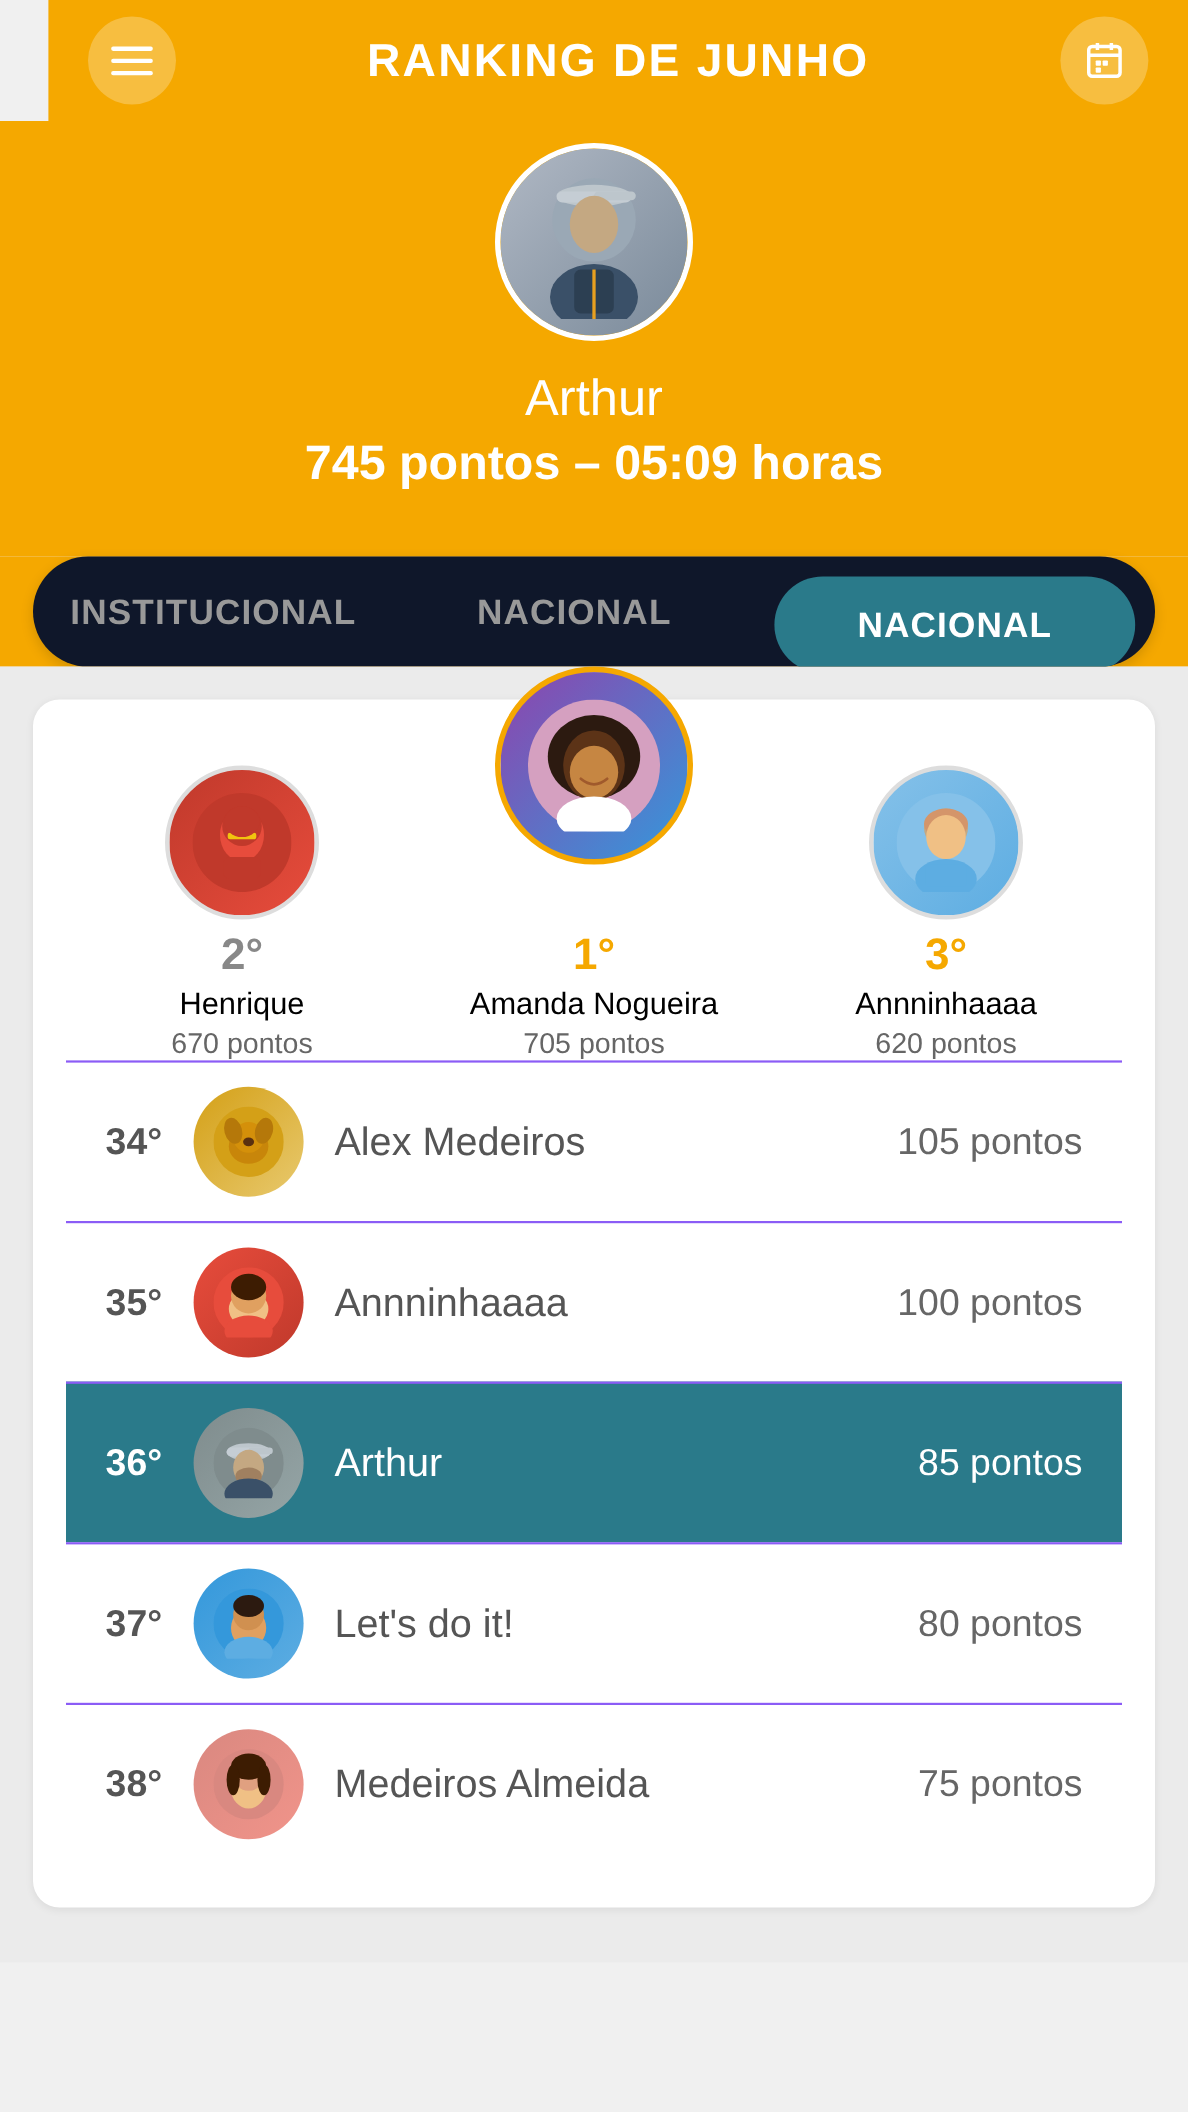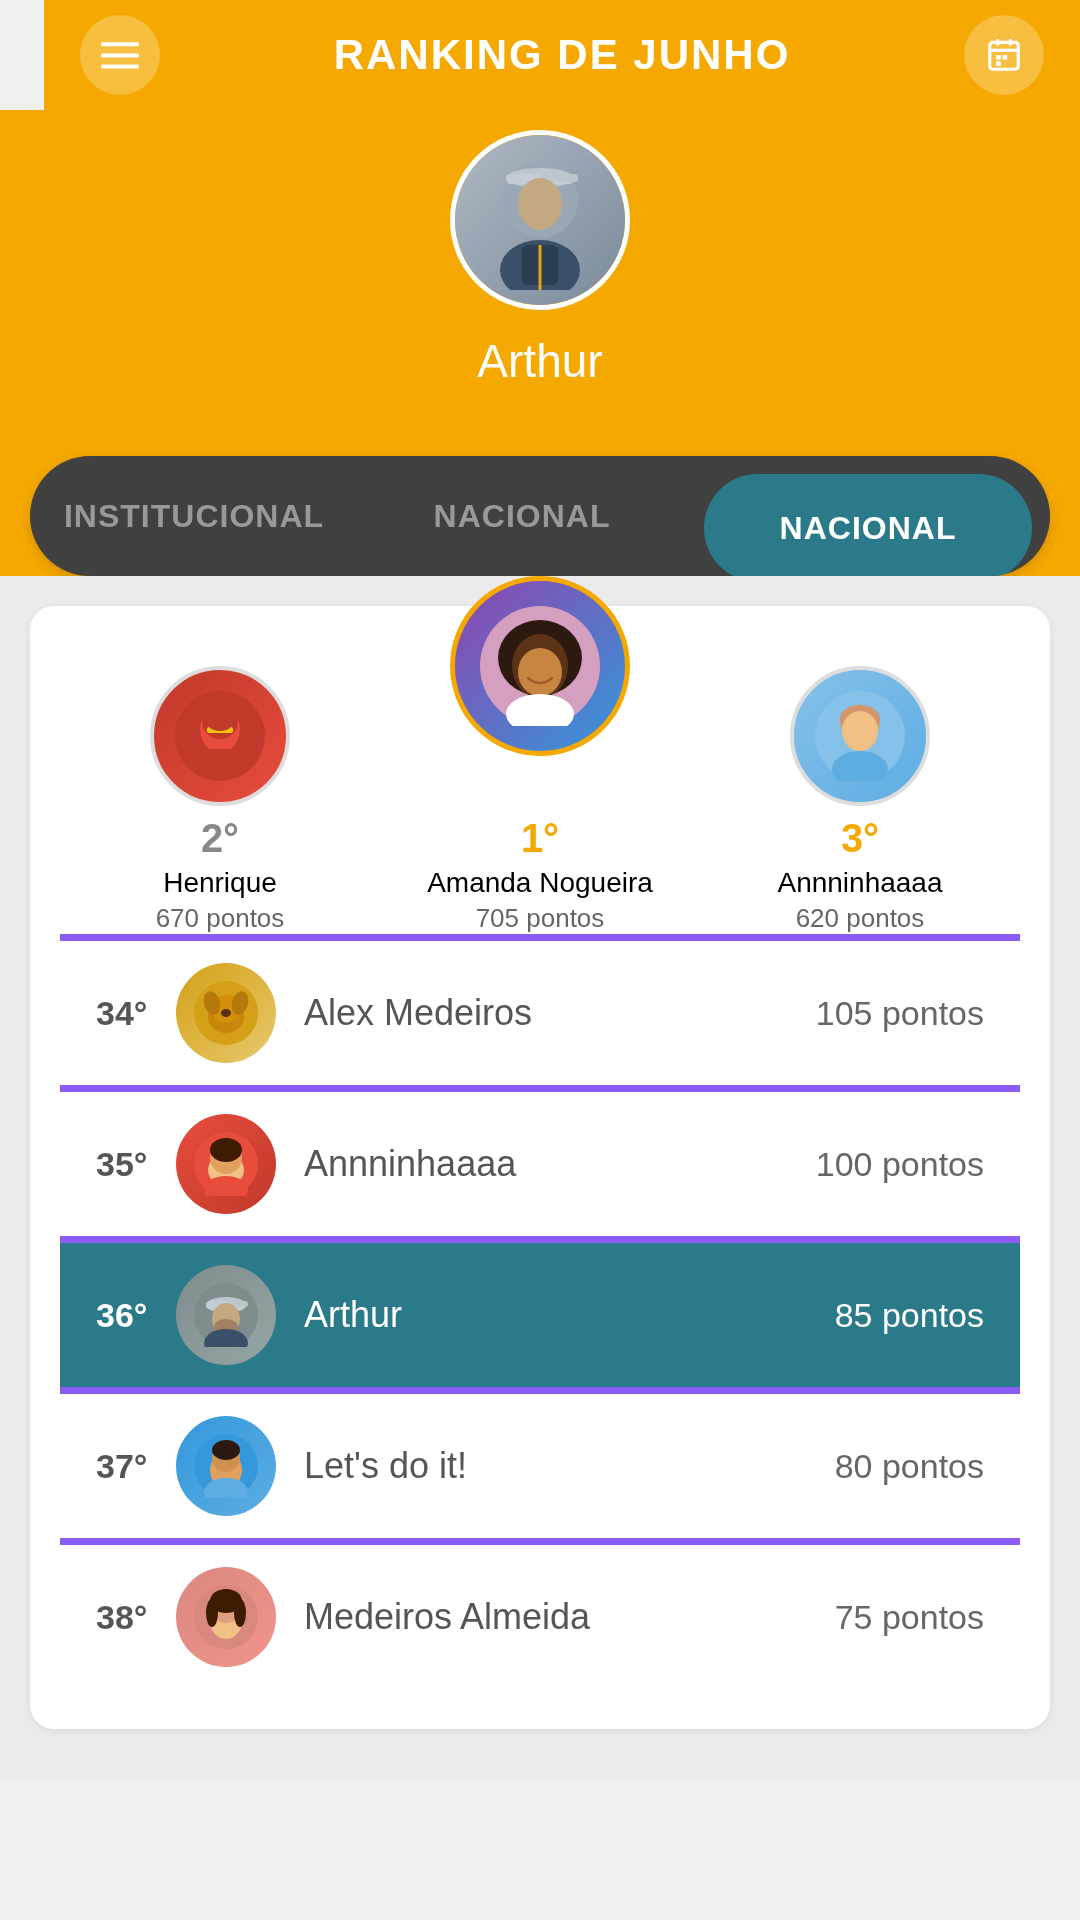--- a/index.html
+++ b/index.html
@@ -92,25 +92,25 @@
       font-size: 44px;
       font-weight: 800;
     }
 
     
     .tabs-section {
       background: #F5A800;
       padding: 0 30px 0 30px;
     }
     .tabs-container {
-      background: #404040;
+      background: #0f172a;
       border-radius: 60px;
       display: flex;
       overflow: hidden;
-      height: 120px;
+      height: 100px;
       box-shadow: 0 4px 12px rgba(0,0,0,0.15);
     }
     .tab {
       flex: 1;
       display: flex;
       align-items: center;
       justify-content: center;
       font-size: 32px;
       font-weight: 600;
       color: #999;
@@ -215,21 +215,21 @@
 
     
     .ranking-list {
       background: white;
       border-radius: 0 0 24px 24px;
     }
     .ranking-row {
       display: flex;
       align-items: center;
       padding: 22px 36px;
-      border-top: 7px solid #8b5cf6;
+      border-top: 2px solid #8b5cf6;
     }
     .ranking-row.highlighted {
       background: #2a7a8a;
     }
     .ranking-position {
       font-size: 34px;
       font-weight: 600;
       color: #555;
       width: 80px;
       flex-shrink: 0;
@@ -311,20 +311,21 @@
         <ellipse cx="60" cy="54" rx="22" ry="26" fill="#c4a882"></ellipse>
 
         <ellipse cx="60" cy="120" rx="40" ry="30" fill="#3a5068"></ellipse>
 
         <rect x="42" y="95" width="36" height="40" rx="6" fill="#2c3f52"></rect>
         <line x1="60" y1="95" x2="60" y2="140" stroke="#e8a020" stroke-width="3"></line>
       </svg>
     </div>
   </div>
   <span class="hero-name">Arthur</span>
+  <span class="hero-stats">745 pontos – 05:09 horas</span>
 </div>
 
 <div class="tabs-section">
   <div class="tabs-container">
     <button class="tab">INSTITUCIONAL</button>
     <button class="tab">NACIONAL</button>
     <button class="tab active">NACIONAL</button>
   </div>
 </div>
 

